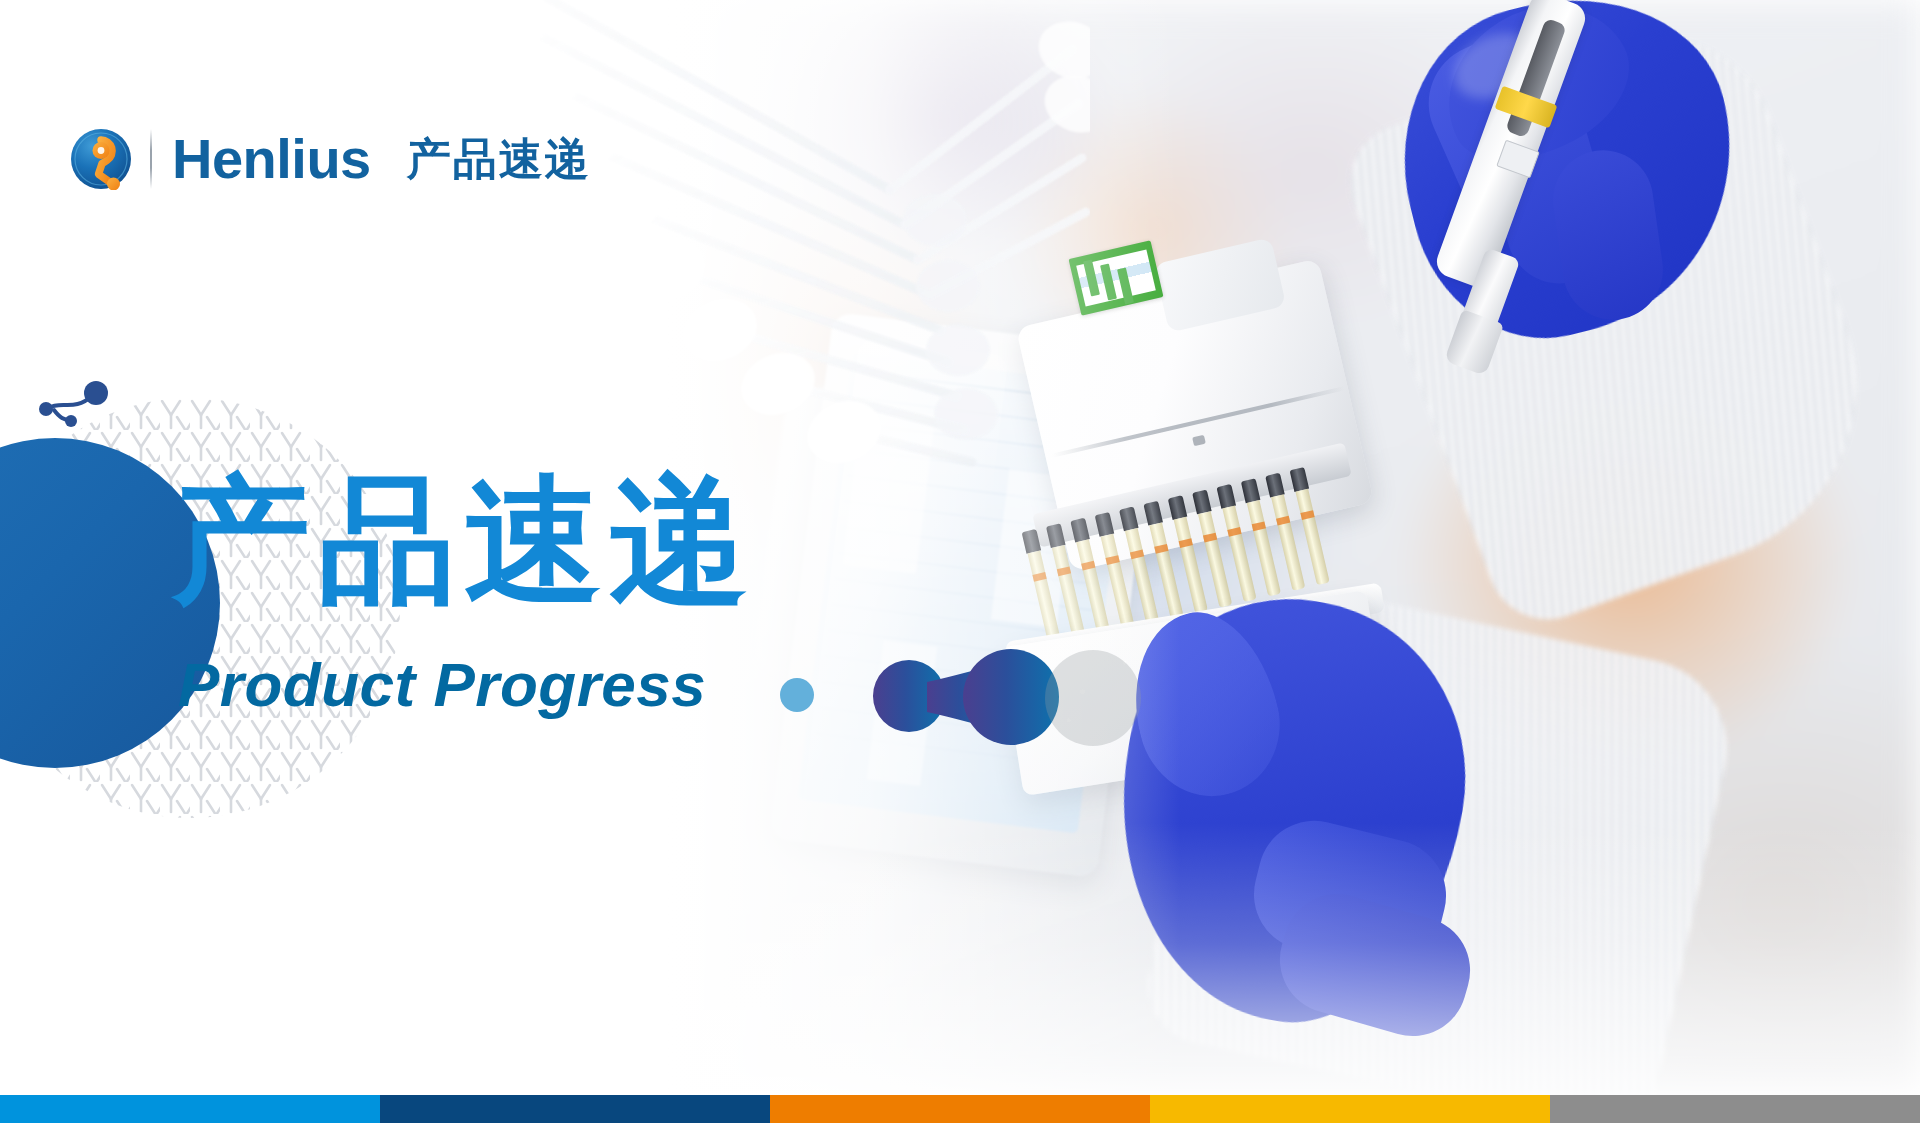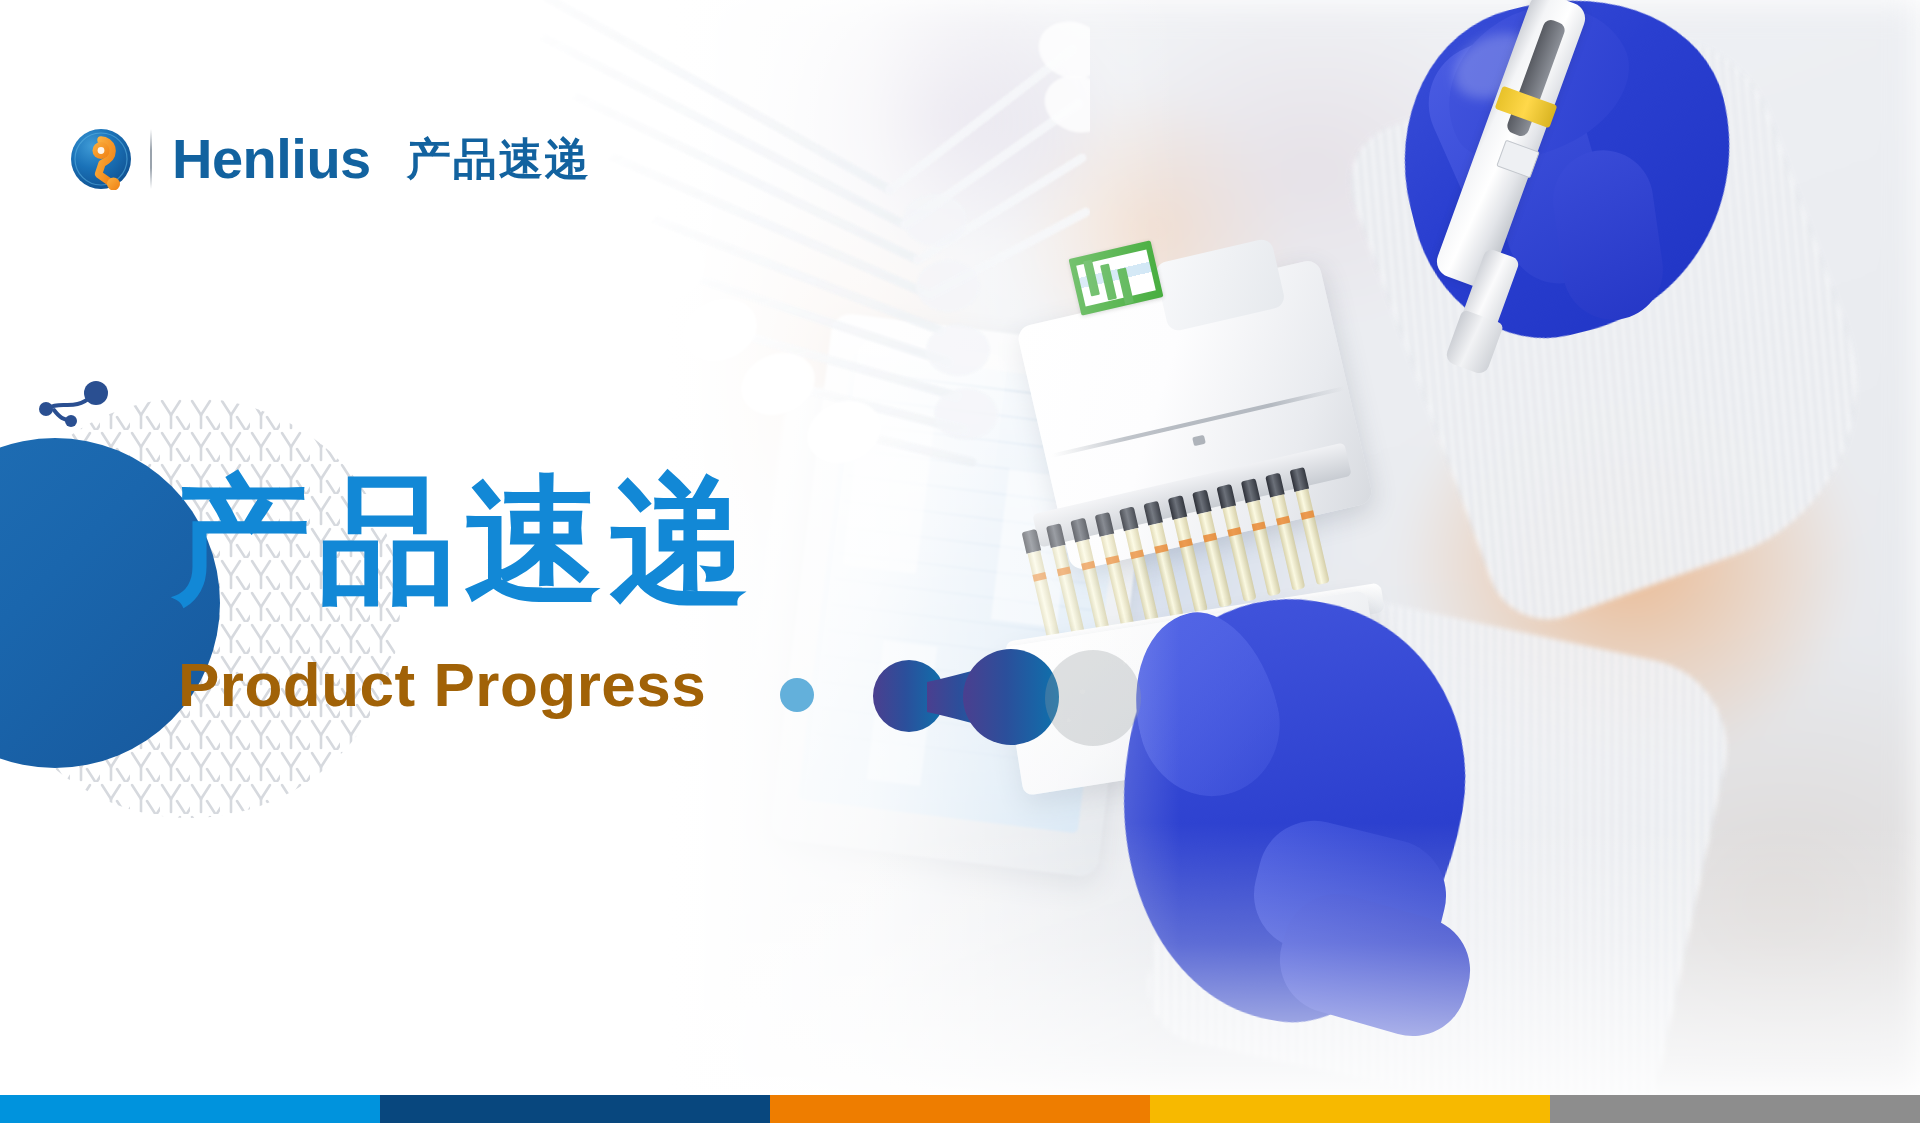--- a/index.html
+++ b/index.html
@@ -252,21 +252,21 @@
   .logo-en{font-size:56px;font-weight:700;color:#12629f;letter-spacing:-.5px;line-height:1;}
   .logo-cn{font-size:44px;font-weight:700;color:#12629f;margin-left:36px;letter-spacing:2px;line-height:1;}
 
   .title-cn{
     position:absolute;left:172px;top:468px;
     font-size:138px;font-weight:700;color:#1288d6;letter-spacing:8px;line-height:1.05;
     white-space:nowrap;
   }
   .title-en{
     position:absolute;left:178px;top:654px;
-    font-size:62px;font-weight:700;color:#a16207;
+    font-size:62px;font-weight:700;font-style:italic;color:#0369a1;
     letter-spacing:.5px;line-height:1;white-space:nowrap;
   }
 
   
   .bottombar{position:absolute;left:0;bottom:0;width:1920px;height:28px;display:flex;}
   .bottombar span{display:block;height:100%;}
 </style>
 </head>
 <body>
 

